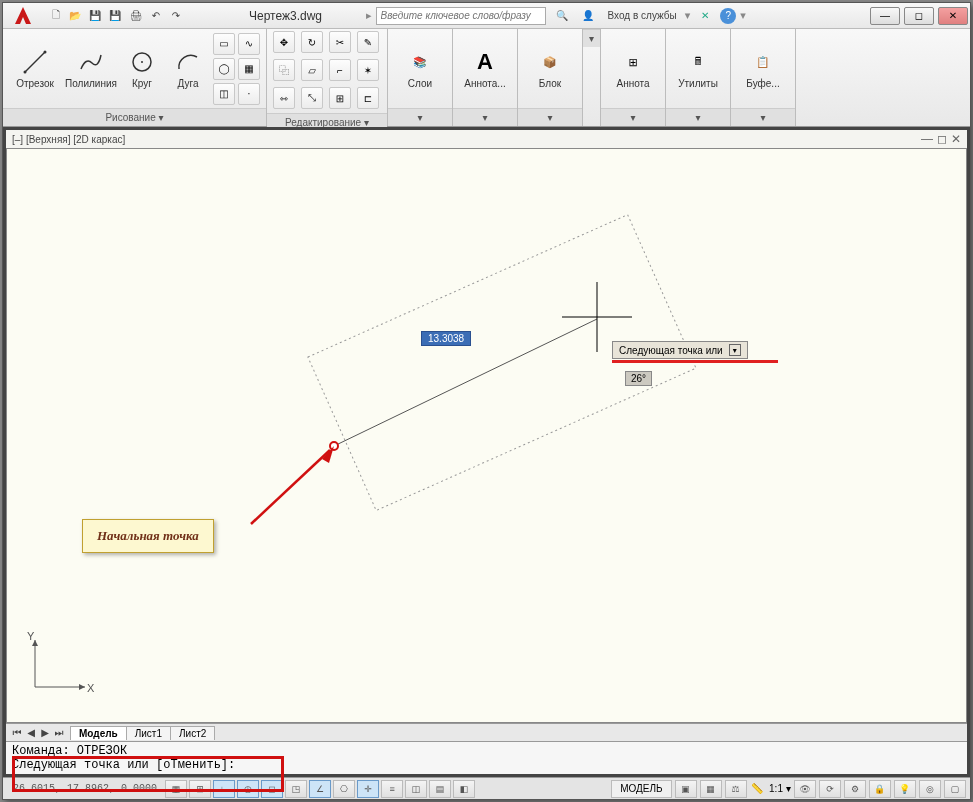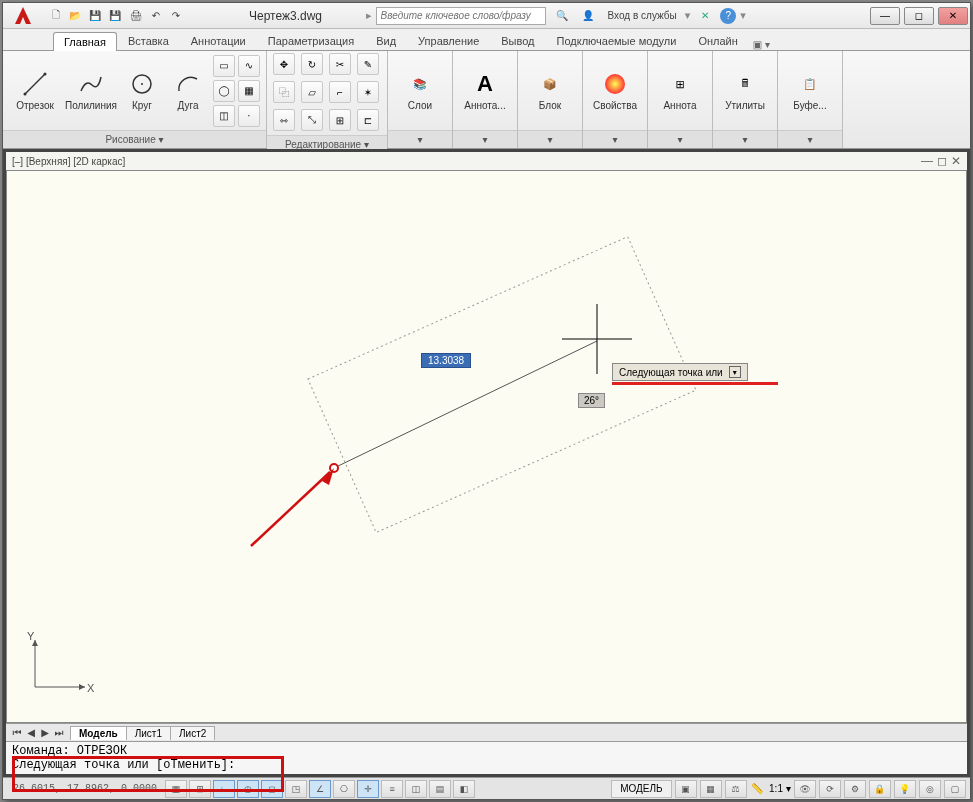--- a/index.html
+++ b/index.html
@@ -108,32 +108,20 @@
       <div class="tbtn" style="background:#4a90d9;color:#fff;border-radius:50%;width:16px;height:16px">?</div>
       <span style="color:#888">▾</span>
     </div>
     <div class="win-ctrls">
       <div class="win-ctrl">—</div>
       <div class="win-ctrl">◻</div>
       <div class="win-ctrl close">✕</div>
     </div>
   </div>
 
-  <div class="tabs">
-    <div class="tab active">Главная</div>
-    <div class="tab">Вставка</div>
-    <div class="tab">Аннотации</div>
-    <div class="tab">Параметризация</div>
-    <div class="tab">Вид</div>
-    <div class="tab">Управление</div>
-    <div class="tab">Вывод</div>
-    <div class="tab">Подключаемые модули</div>
-    <div class="tab">Онлайн</div>
-    <div class="extra">▣ ▾</div>
-  </div>
 
   <div class="ribbon">
     <div class="panel">
       <div class="panel-body">
         <div class="bigbtn">
           <div class="bicon">
               <svg width="26" height="26">
                 <line x1="3" y1="23" x2="23" y2="3" stroke="#333" stroke-width="1.5"></line>
                 <circle cx="3" cy="23" r="1.5" fill="#333"></circle>
                 <circle cx="23" cy="3" r="1.5" fill="#333"></circle>
@@ -219,36 +207,20 @@
     <div class="panel">
       <div class="panel-body">
           <div class="bigbtn">
             <div class="bicon">📦</div>
             <div class="blabel">Блок</div>
           </div>
         </div>
       <div class="panel-title">▾</div>
     </div>
     <div class="panel">
-      <div class="panel-body">
-          <div class="bigbtn">
-            <div class="bicon">
-              <svg width="24" height="24">
-                <circle cx="12" cy="12" r="10" fill="url(#g1)"></circle>
-                <defs>
-                  <radialGradient id="g1">
-                    <stop offset="0" stop-color="#ff5"></stop>
-                    <stop offset="1" stop-color="#f33"></stop>
-                  </radialGradient>
-                </defs>
-              </svg>
-            </div>
-            <div class="blabel">Свойства</div>
-          </div>
-        </div>
       <div class="panel-title">▾</div>
     </div>
     <div class="panel">
       <div class="panel-body">
           <div class="bigbtn">
             <div class="bicon">⊞</div>
             <div class="blabel">Аннота</div>
           </div>
         </div>
       <div class="panel-title">▾</div>
@@ -298,22 +270,23 @@
         <line x1="244" y1="375" x2="323" y2="301" stroke="#d01010" stroke-width="2.5"></line>
         <polygon points="327,297 315,310 322,314" fill="#d01010"></polygon>
       </svg>
 
       <div class="dyn-input" style="left:414px;top:182px">13.3038</div>
       <div class="dyn-tooltip" style="left:605px;top:192px">
         <span>Следующая точка или</span>
         <span class="dicon">▾</span>
       </div>
       <div class="redline" style="left:605px;top:211px;width:166px"></div>
-      <div class="dyn-angle" style="left:571px;top:222px">26°</div>
-
+      <div class="dyn-angle" style="left:618px;top:222px">26°</div>
+
+      <div class="callout-box" style="left:75px;top:370px">Начальная точка</div>
 
       <div class="ucs">
         <svg width="70" height="70">
             <line x1="10" y1="55" x2="60" y2="55" stroke="#555"></line>
             <line x1="10" y1="55" x2="10" y2="8" stroke="#555"></line>
             <polygon points="60,55 54,52 54,58" fill="#555"></polygon>
             <polygon points="10,8 7,14 13,14" fill="#555"></polygon>
             <text x="62" y="60" font-size="11" fill="#555">X</text>
             <text x="2" y="8" font-size="11" fill="#555">Y</text>
           </svg>

